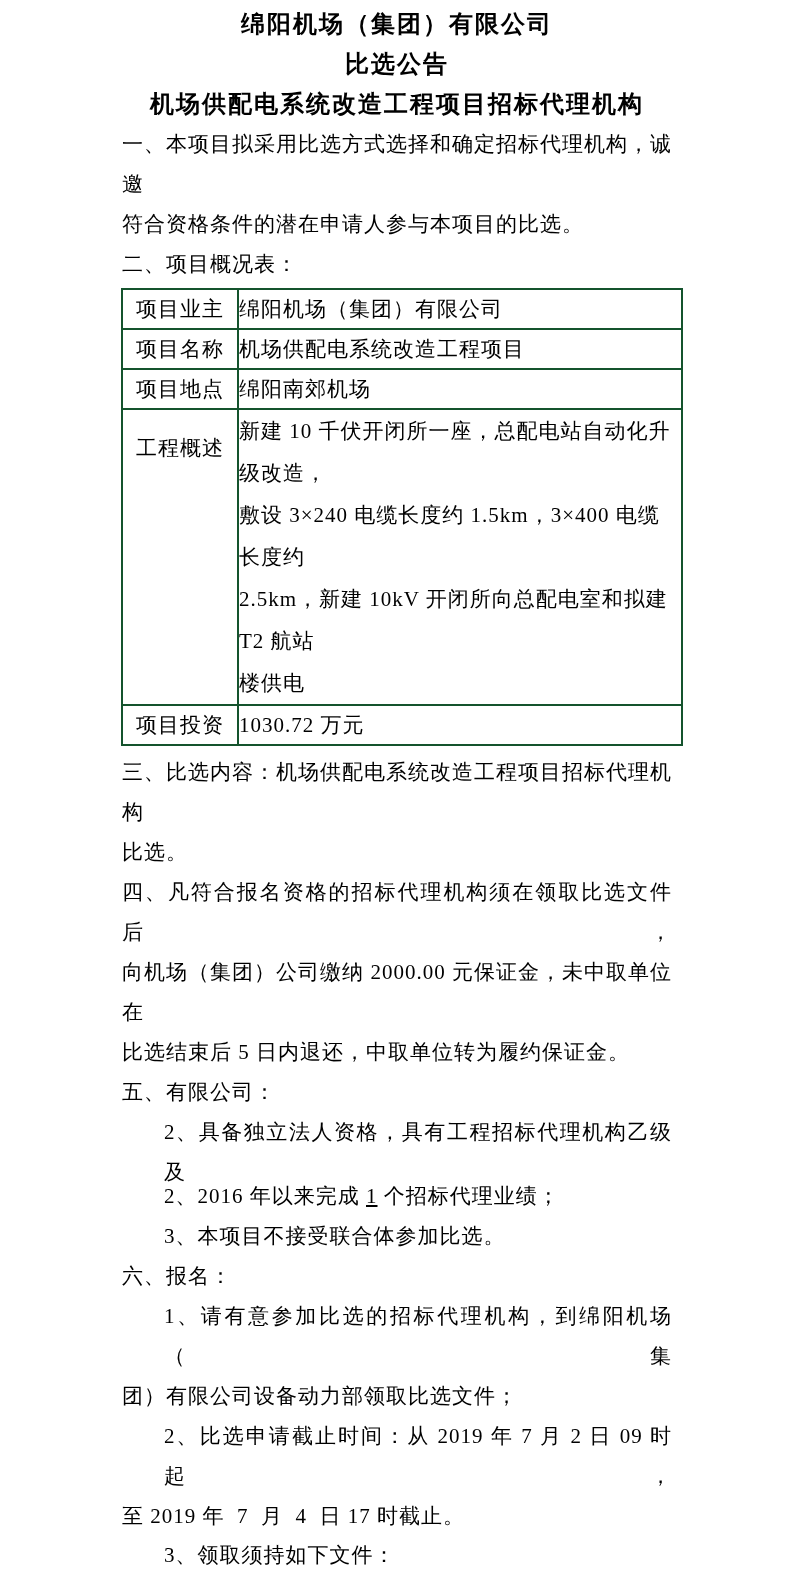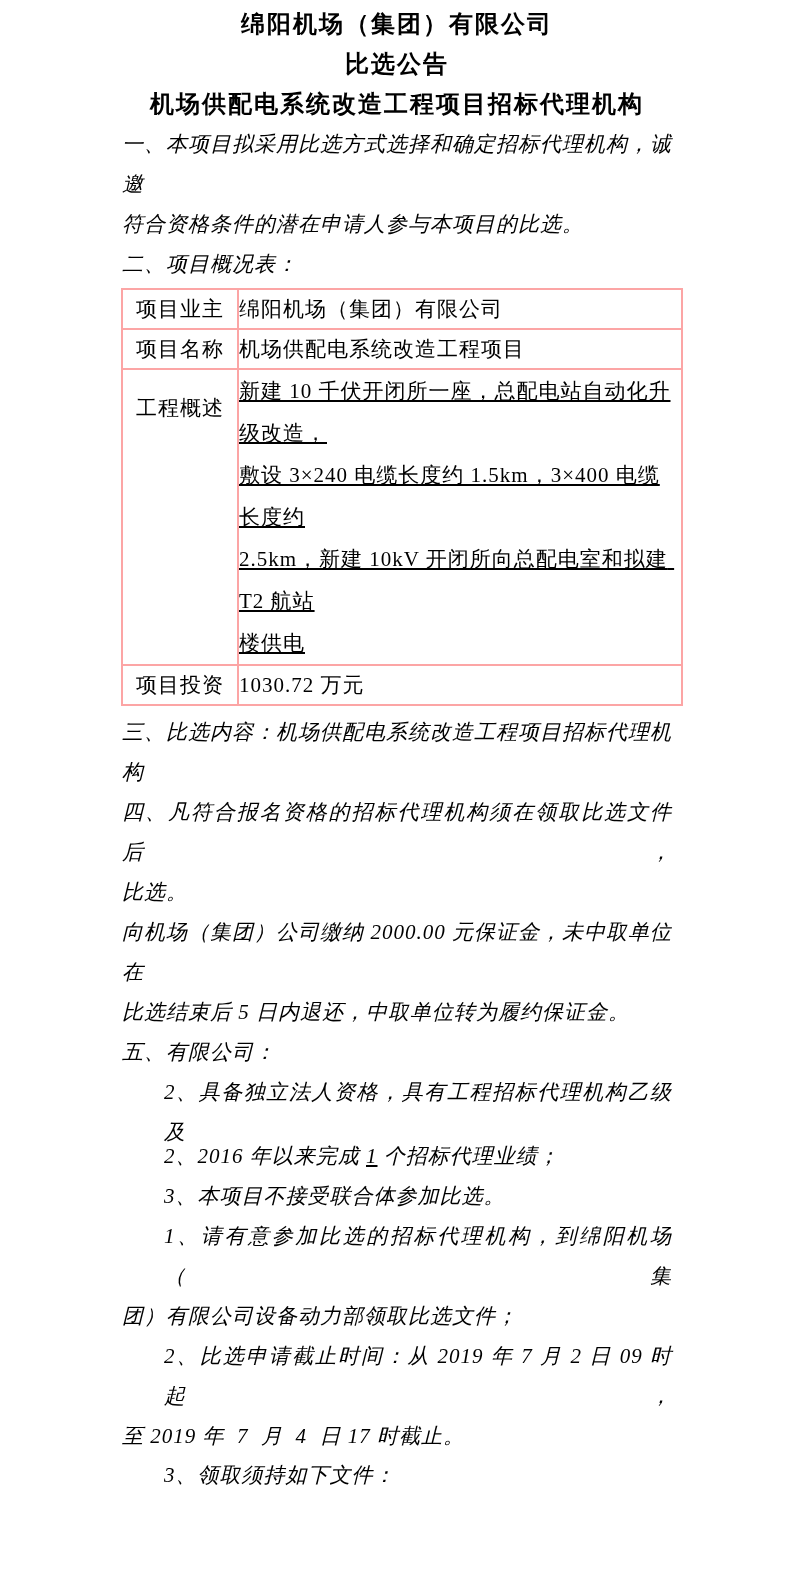--- a/index.html
+++ b/index.html
@@ -29,40 +29,39 @@
     font-size: 24px;
     line-height: 40px;
     letter-spacing: 2px;
   }
   
   .ln {
     font-size: 21px;
     line-height: 40px;
     letter-spacing: 1px;
     white-space: pre-wrap;
-    font-style: italic;
   }
   .ind { padding-left: 42px; }
   .j {
     text-align: justify;
     text-align-last: justify;
   }
   .m-top8 { margin-top: 0; }
   .tight { margin-top: -16px; }
   .list38 .ln { line-height: 38px; }
   .u { text-decoration: underline; }
   
   table.overview {
     border-collapse: collapse;
     table-layout: fixed;
     width: 562px;
     margin: 4px 0 6px -1px;
   }
   table.overview td {
-    border: 2px solid #fca5a5;
+    border: 2px solid #14532d;
     font-size: 21px;
     letter-spacing: 1px;
     padding: 0;
   }
   td.lbl {
     width: 114px;
     text-align: center;
     vertical-align: middle;
     letter-spacing: 3px;
   }
@@ -71,21 +70,20 @@
     vertical-align: middle;
   }
   tr.r-single td { height: 38px; }
   tr.r-tall td.lbl { vertical-align: top; padding-top: 24px; }
   tr.r-tall td.val { vertical-align: top; }
   .cell-line {
     font-size: 21px;
     line-height: 42px;
     letter-spacing: 1px;
     white-space: pre-wrap;
-    text-decoration: underline;
   }
 </style>
 </head>
 <body>
 
 <div class="doc">
 
   <div class="title-block">
     <div class="title-line">绵阳机场（集团）有限公司</div>
     <div class="title-line">比选公告</div>
@@ -100,48 +98,53 @@
   <table class="overview">
     <tbody>
       <tr class="r-single">
         <td class="lbl">项目业主</td>
         <td class="val">绵阳机场（集团）有限公司</td>
       </tr>
       <tr class="r-single">
         <td class="lbl">项目名称</td>
         <td class="val">机场供配电系统改造工程项目</td>
       </tr>
+      <tr class="r-single">
+        <td class="lbl">项目地点</td>
+        <td class="val">绵阳南郊机场</td>
+      </tr>
       <tr class="r-tall">
         <td class="lbl">工程概述</td>
         <td class="val">
           <div class="cell-line">新建 10 千伏开闭所一座，总配电站自动化升级改造，</div>
           <div class="cell-line">敷设 3×240 电缆长度约 1.5km，3×400 电缆长度约</div>
           <div class="cell-line">2.5km，新建 10kV 开闭所向总配电室和拟建 T2 航站</div>
           <div class="cell-line">楼供电</div>
         </td>
       </tr>
       <tr class="r-single">
         <td class="lbl">项目投资</td>
         <td class="val">1030.72 万元</td>
       </tr>
     </tbody>
   </table>
 
   <div class="ln j m-top8">三、比选内容：机场供配电系统改造工程项目招标代理机构</div>
+  <div class="ln">比选。</div>
+
   <div class="ln j">四、凡符合报名资格的招标代理机构须在领取比选文件后，</div>
-
-  <div class="ln">比选。</div>
   <div class="ln j">向机场（集团）公司缴纳 2000.00 元保证金，未中取单位在</div>
   <div class="ln">比选结束后 5 日内退还，中取单位转为履约保证金。</div>
 
   <div class="ln">五、有限公司：</div>
   <div class="ln j ind m-top8">2、具备独立法人资格，具有工程招标代理机构乙级及</div>
   <div class="ln ind tight"><span>2、2016 年以来完成 </span><span class="u">1</span><span> 个招标代理业绩；</span></div>
   <div class="ln ind">3、本项目不接受联合体参加比选。</div>
 
+  <div class="ln">六、报名：</div>
   <div class="ln j ind">1、请有意参加比选的招标代理机构，到绵阳机场（集</div>
   <div class="ln">团）有限公司设备动力部领取比选文件；</div>
   <div class="ln j ind">2、比选申请截止时间：从 2019 年 7 月 2 日 09 时起，</div>
   <div class="ln">至 2019 年  7  月  4  日 17 时截止。</div>
 
   <div class="list38">
     <div class="ln ind">3、领取须持如下文件：</div>
 
   </div>
 

